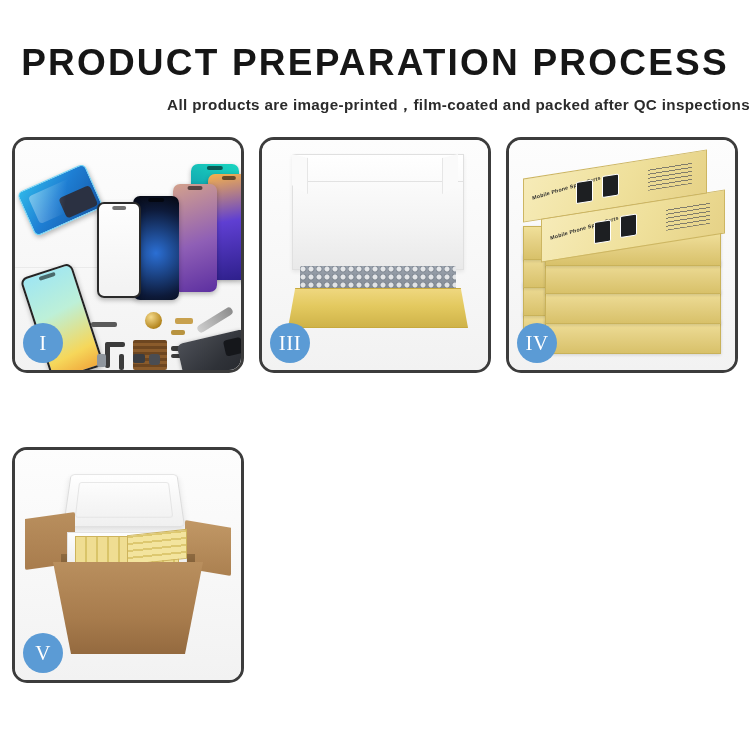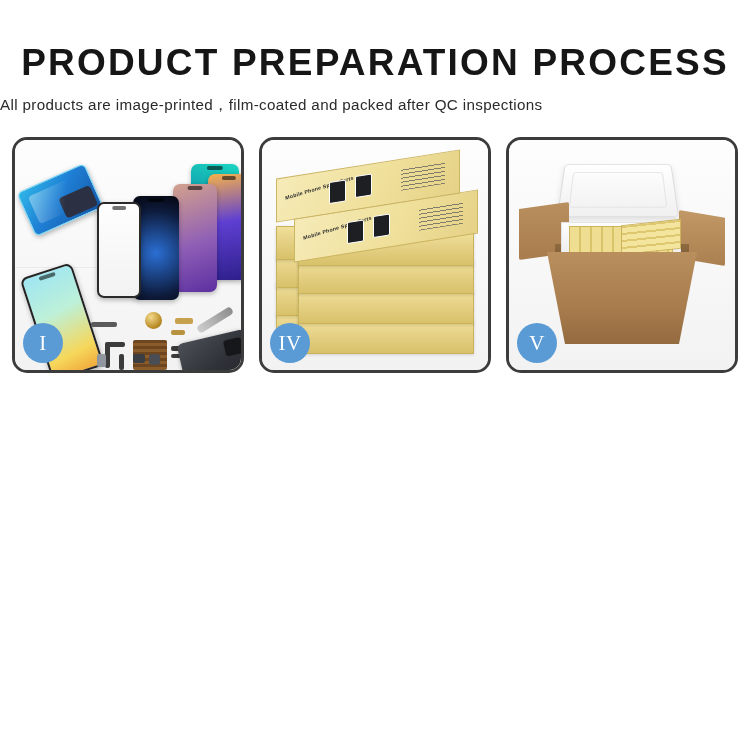--- a/index.html
+++ b/index.html
@@ -26,23 +26,23 @@
     text-align: center;
     font-size: 37px;
     font-weight: bold;
     letter-spacing: 2.2px;
     color: #161616;
     line-height: 1;
     margin-top: 44px;
   }
 
   #subtitle {
-    text-align: left;
+    text-align: right;
     font-size: 15.2px;
-    font-weight: normal;
+    font-weight: bold;
     letter-spacing: 0.35px;
     color: #2b2b2b;
     margin-top: 14px;
   }
 
   
   #grid {
     position: absolute;
     left: 12px;
     top: 137px;
@@ -403,20 +403,30 @@
 
         <div class="backplate">
           <div class="cam"></div>
         </div>
         <div class="tool"></div>
       </div>
       <div class="badge">I</div>
     </div>
 
 
+    <div class="panel p3">
+      <div class="stage">
+        <div class="lid"></div>
+        <div class="lid-flapL"></div>
+        <div class="lid-flapR"></div>
+        <div class="bubbles"></div>
+        <div class="tray"></div>
+      </div>
+      <div class="badge">III</div>
+    </div>
 
     <div class="panel p4">
       <div class="stage">
         <div class="stack">
           <div class="bx" style="top:150px;"></div>
           <div class="bx" style="top:120px;"></div>
           <div class="bx" style="top:92px;"></div>
           <div class="bx" style="top:64px;"></div>
           <div class="bx off" style="top:158px;"></div>
           <div class="bx off" style="top:128px;"></div>

